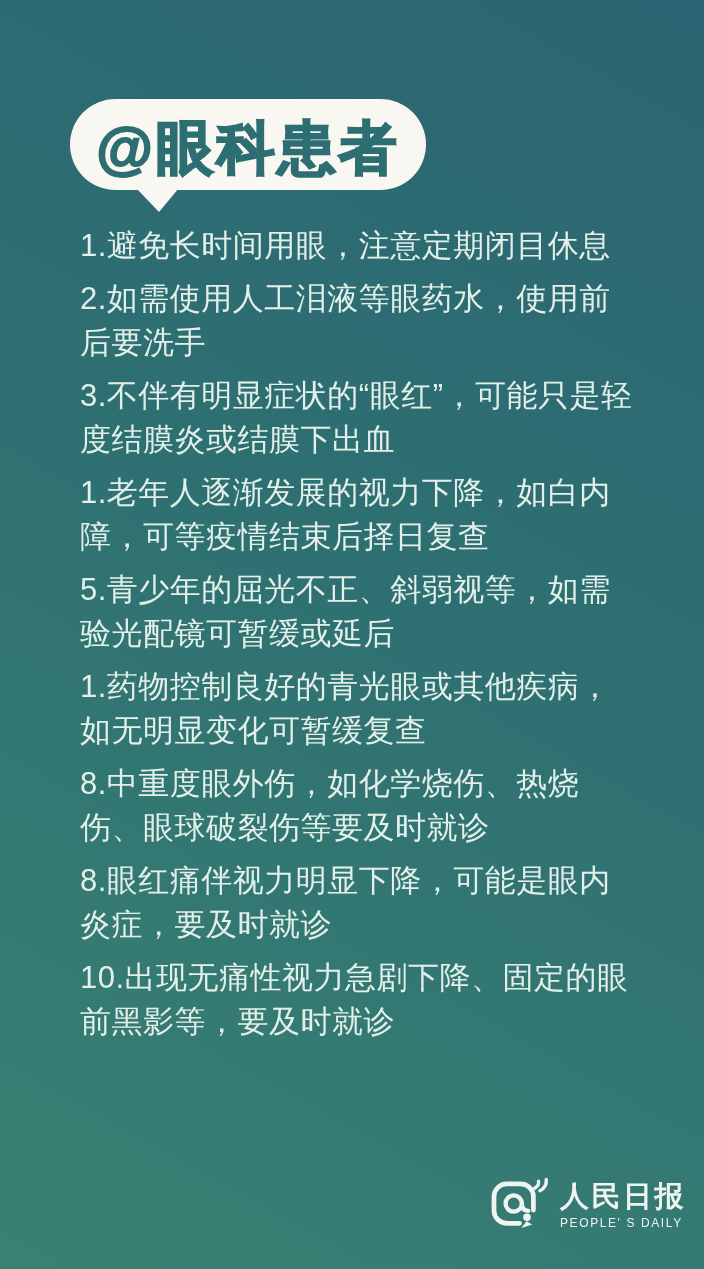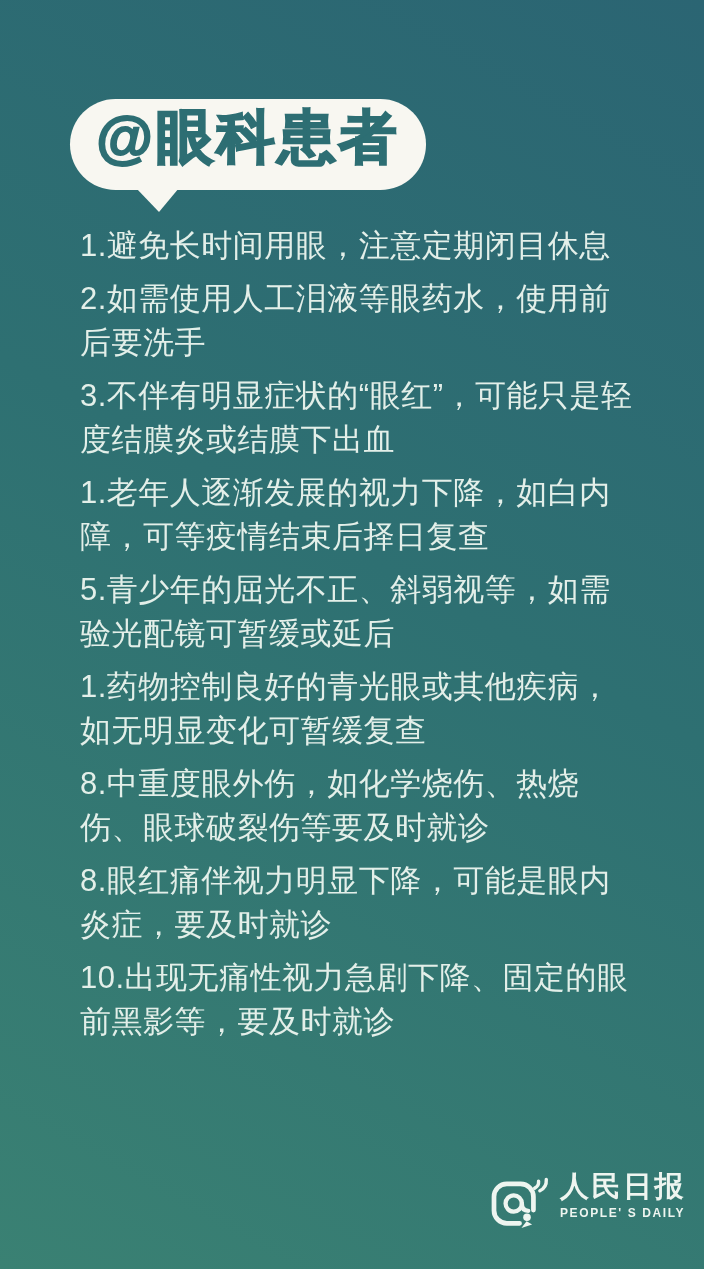--- a/index.html
+++ b/index.html
@@ -12,21 +12,21 @@
     font-family: "Liberation Sans", "DejaVu Sans", sans-serif;
   }
 
   
   .bubble {
     position: absolute;
     left: 70px; top: 99px;
     width: 356px; height: 91px;
     background: #f8f7f1;
     border-radius: 46px;
-    display: flex; align-items: flex-start; justify-content: center;
+    display: flex; align-items: flex-end; justify-content: center;
   }
   .bubble-text {
     color: #2d6e73;
     font-size: 58px;
     font-weight: bold;
     letter-spacing: 3px;
     -webkit-text-stroke: 2px #2d6e73;
     white-space: nowrap;
     padding-bottom: 2px;
   }
@@ -53,35 +53,35 @@
     letter-spacing: 0.5px;
     word-break: break-all;
   }
   .tips li { margin: 0 0 9px 0; }
 
   
   .logo {
     position: absolute;
     left: 491px; top: 1172px;
     display: flex;
-    align-items: flex-start;
+    align-items: flex-end;
     color: #eef5f0;
   }
   .logo svg { display: block; }
   .logo-textblock { margin-left: 9px; }
   .logo-cn {
     font-size: 29px;
     font-weight: bold;
     letter-spacing: 2.5px;
     line-height: 1;
     white-space: nowrap;
   }
   .logo-en {
     font-size: 12px;
-    font-weight: bold;
+    font-weight: normal;
     letter-spacing: 1.6px;
     margin-top: 5px;
     white-space: nowrap;
   }
 </style>
 </head>
 <body>
 
 <div class="page">
 

